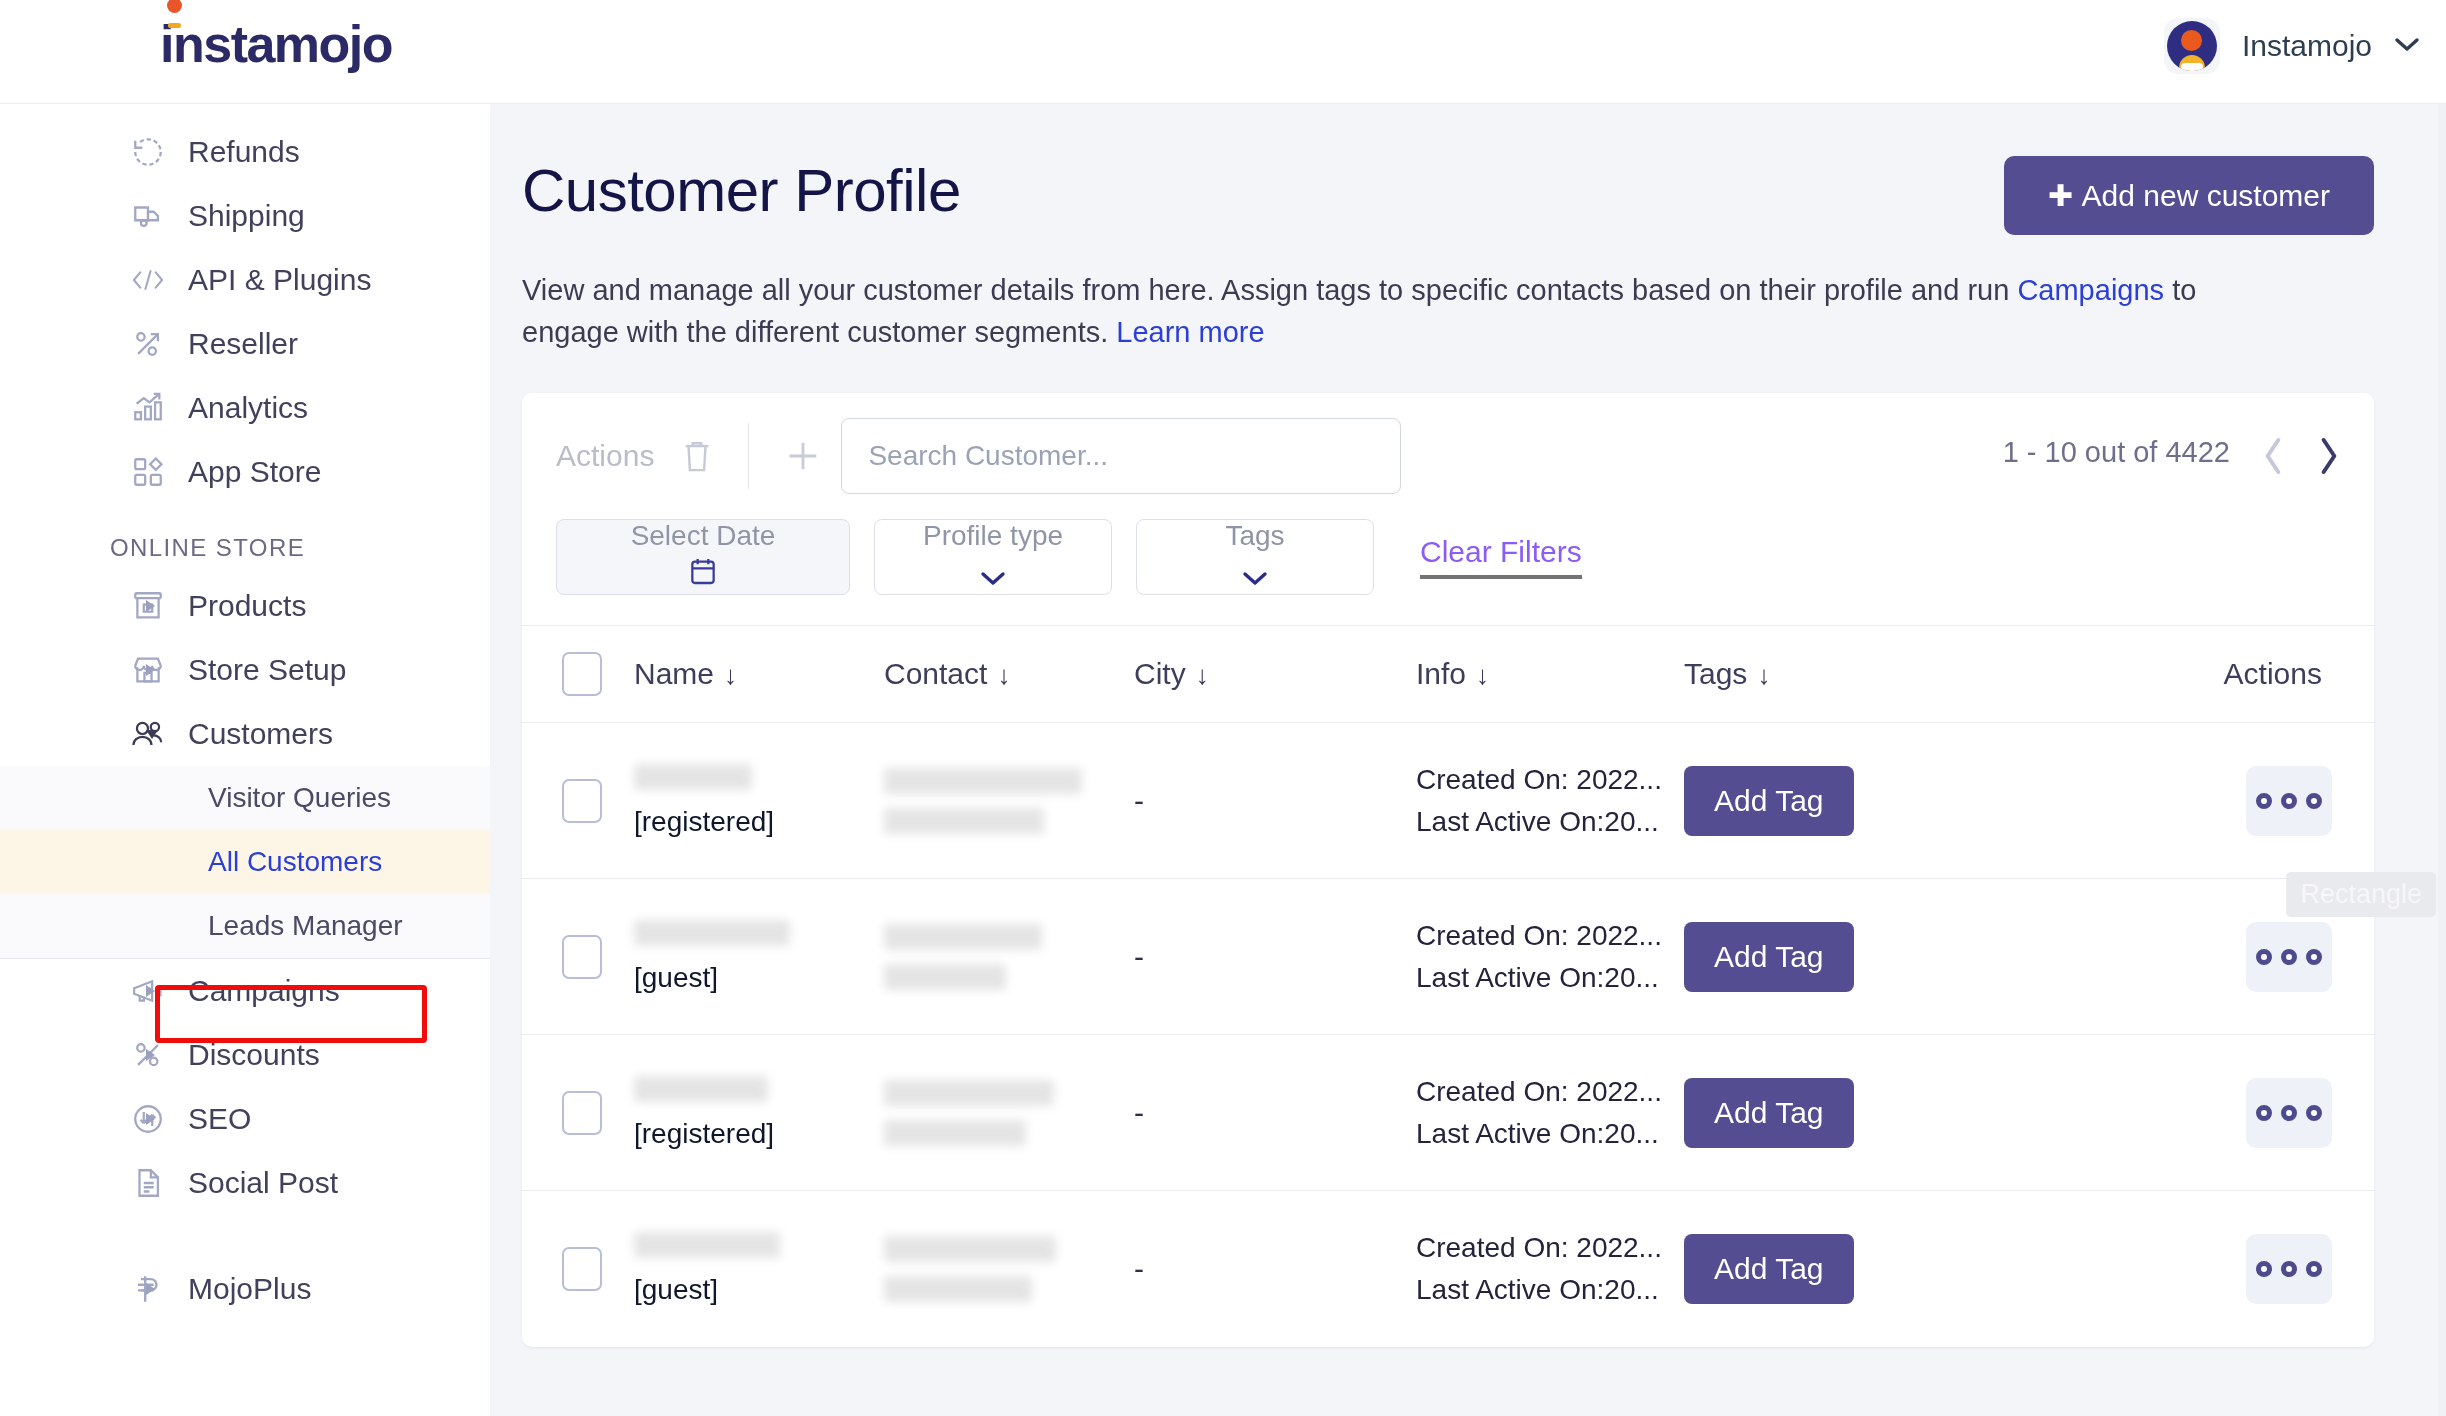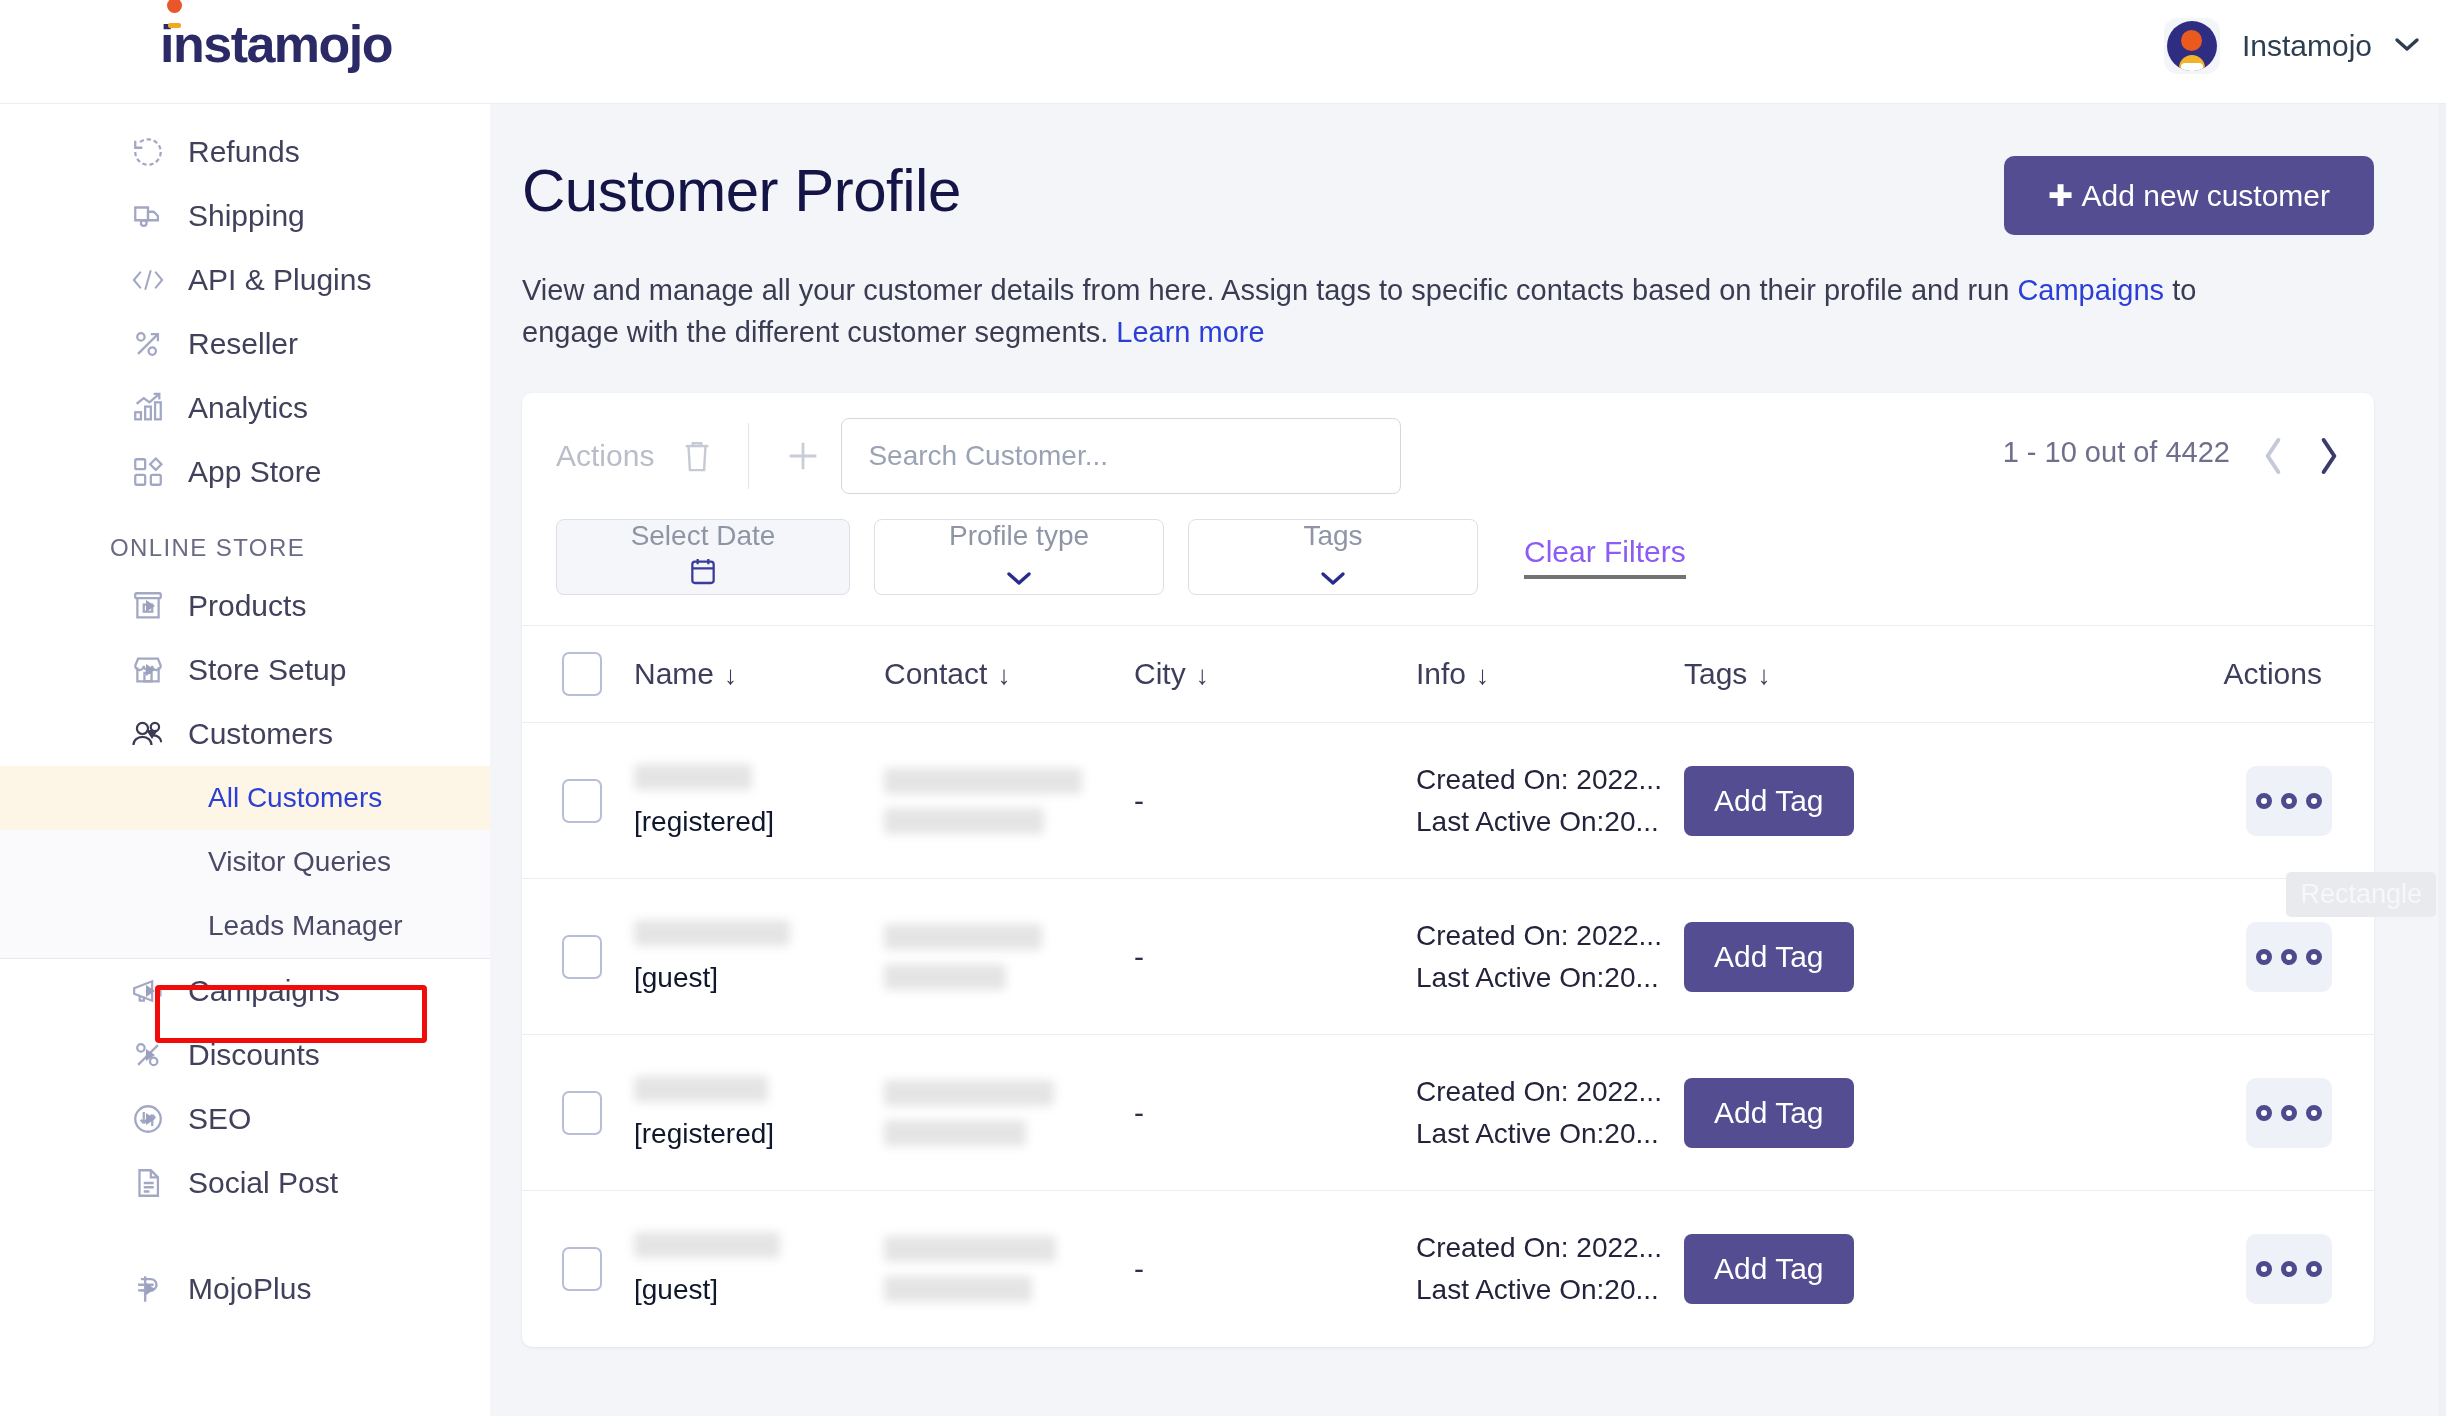--- a/index.html
+++ b/index.html
@@ -143,21 +143,21 @@
   .filters {
     display: flex; align-items: center; gap: 24px;
     padding: 0 34px 30px 34px;
   }
   .filter-box {
     height: 76px; border: 1px solid #dcdfe8; border-radius: 8px; background: #fff;
     display: flex; align-items: center; justify-content: space-between;
     padding: 0 24px; font-size: 28px; color: #8f95a6; cursor: pointer; flex-direction: column;
   }
   .filter-date { width: 294px; background: #f5f6fa; }
-  .filter-sel { width: 290px; }
+  .filter-sel { width: 238px; }
   .clear-filters {
     font-size: 30px; color: #8b5cf6; border-bottom: 4px solid #737373;
     padding-bottom: 6px; margin-left: 22px; cursor: pointer;
   }
 
   
   .tbl { width: 100%; border-collapse: collapse; table-layout: fixed; }
   .tbl th {
     text-align: left; font-size: 30px; color: #3d3d5c; font-weight: normal;
     padding: 26px 0 26px 0; border-top: 1px solid #eceef4;
@@ -342,25 +342,25 @@
             <circle cx="9" cy="8" r="4"></circle>
             <path d="M2.5 20c0-3.6 2.9-6 6.5-6s6.5 2.4 6.5 6"></path>
             <circle cx="18" cy="7" r="3"></circle>
             <path d="M17 13c3 0 5.5 2.1 5.5 5"></path>
           </svg>
       </span>
       <span class="nav-label">Customers</span>
     </div>
 
     <div class="sub-group">
+      <div class="sub-item">
+        <span class="sub-label">Visitor Queries</span>
+      </div>
       <div class="sub-item active-row">
         <span class="sub-label">All Customers</span>
-      </div>
-      <div class="sub-item">
-        <span class="sub-label">Visitor Queries</span>
       </div>
       <div class="sub-item">
         <span class="sub-label">Leads Manager</span>
       </div>
     </div>
 
     <div class="nav-item has-arrow">
       <span class="arrow"></span>
       <span class="nav-icon">
         <svg width="36" height="34" viewBox="0 0 26 24" fill="none" stroke="#a2a7c4" stroke-width="1.6">

